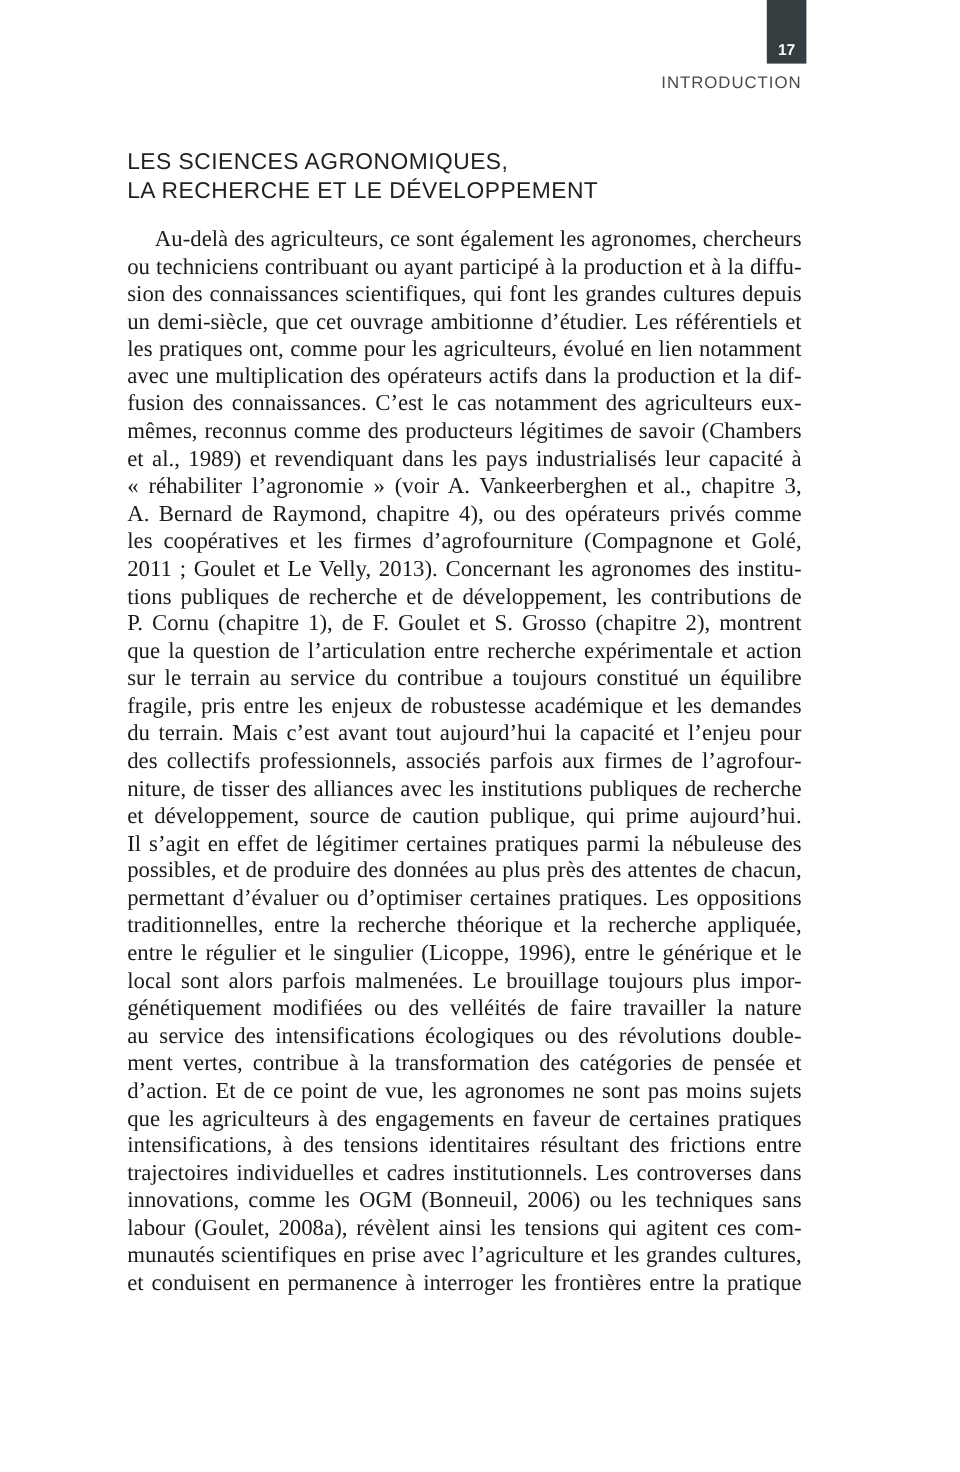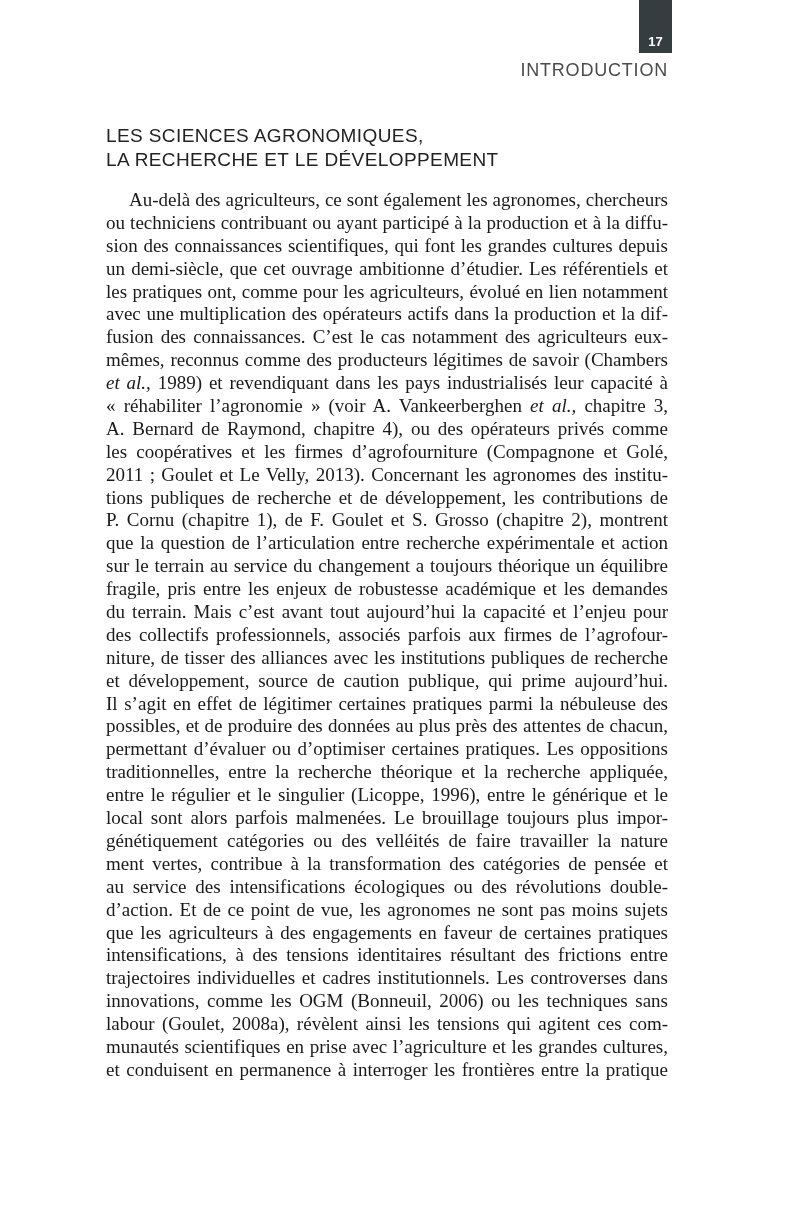--- a/index.html
+++ b/index.html
@@ -32,21 +32,21 @@
   .page-number {
     color: var(--tab-num);
     font-size: 13px;
     font-weight: bold;
     font-family: "Liberation Sans", sans-serif;
   }
   .running-head {
     position: absolute;
     top: 60px;
     right: 132px;
-    font-size: 18px;
+    font-size: 14px;
     letter-spacing: 0.8px;
     color: var(--running-head);
     font-family: "Liberation Sans", sans-serif;
     padding-left: 20px;
   }
   .section-heading {
     position: absolute;
     left: 106px; top: 124px;
     font-family: "Liberation Sans", sans-serif;
     font-weight: 400;
@@ -64,21 +64,21 @@
     color: var(--body);
   }
   .line {
     height: 22.9px;
     line-height: 22.9px;
     text-align: justify;
     text-align-last: justify;
     overflow: hidden;
   }
   .line.indent { text-indent: 23px; }
-  .it { font-style: italic; }
+  .it { }
 </style>
 </head>
 <body>
 
 <div class="page-tab">
   <span class="page-number">17</span>
 </div>
 
 <div class="running-head">INTRODUCTION</div>
 
@@ -97,35 +97,35 @@
     <div class="line"><span>fusion des connaissances. C’est le cas notamment des agriculteurs eux-</span></div>
     <div class="line"><span>mêmes, reconnus comme des producteurs légitimes de savoir (Chambers</span></div>
     <div class="line"><span class="it">et al.,</span><span> 1989) et revendiquant dans les pays industrialisés leur capacité à</span></div>
     <div class="line"><span>« réhabiliter l’agronomie » (voir A. Vankeerberghen </span><span class="it">et al.,</span><span> chapitre 3,</span></div>
     <div class="line"><span>A. Bernard de Raymond, chapitre 4), ou des opérateurs privés comme</span></div>
     <div class="line"><span>les coopératives et les firmes d’agrofourniture (Compagnone et Golé,</span></div>
     <div class="line"><span>2011 ; Goulet et Le Velly, 2013). Concernant les agronomes des institu-</span></div>
     <div class="line"><span>tions publiques de recherche et de développement, les contributions de</span></div>
     <div class="line"><span>P. Cornu (chapitre 1), de F. Goulet et S. Grosso (chapitre 2), montrent</span></div>
     <div class="line"><span>que la question de l’articulation entre recherche expérimentale et action</span></div>
-    <div class="line"><span>sur le terrain au service du changement a toujours théorique un équilibre</span></div>
+    <div class="line"><span>sur le terrain au service du contribue a toujours constitué un équilibre</span></div>
     <div class="line"><span>fragile, pris entre les enjeux de robustesse académique et les demandes</span></div>
     <div class="line"><span>du terrain. Mais c’est avant tout aujourd’hui la capacité et l’enjeu pour</span></div>
     <div class="line"><span>des collectifs professionnels, associés parfois aux firmes de l’agrofour-</span></div>
     <div class="line"><span>niture, de tisser des alliances avec les institutions publiques de recherche</span></div>
     <div class="line"><span>et développement, source de caution publique, qui prime aujourd’hui.</span></div>
     <div class="line"><span>Il s’agit en effet de légitimer certaines pratiques parmi la nébuleuse des</span></div>
     <div class="line"><span>possibles, et de produire des données au plus près des attentes de chacun,</span></div>
     <div class="line"><span>permettant d’évaluer ou d’optimiser certaines pratiques. Les oppositions</span></div>
     <div class="line"><span>traditionnelles, entre la recherche théorique et la recherche appliquée,</span></div>
     <div class="line"><span>entre le régulier et le singulier (Licoppe, 1996), entre le générique et le</span></div>
     <div class="line"><span>local sont alors parfois malmenées. Le brouillage toujours plus impor-</span></div>
-    <div class="line"><span>génétiquement catégories ou des velléités de faire travailler la nature</span></div>
+    <div class="line"><span>génétiquement modifiées ou des velléités de faire travailler la nature</span></div>
+    <div class="line"><span>au service des intensifications écologiques ou des révolutions double-</span></div>
     <div class="line"><span>ment vertes, contribue à la transformation des catégories de pensée et</span></div>
-    <div class="line"><span>au service des intensifications écologiques ou des révolutions double-</span></div>
     <div class="line"><span>d’action. Et de ce point de vue, les agronomes ne sont pas moins sujets</span></div>
     <div class="line"><span>que les agriculteurs à des engagements en faveur de certaines pratiques</span></div>
     <div class="line"><span>intensifications, à des tensions identitaires résultant des frictions entre</span></div>
     <div class="line"><span>trajectoires individuelles et cadres institutionnels. Les controverses dans</span></div>
     <div class="line"><span>innovations, comme les OGM (Bonneuil, 2006) ou les techniques sans</span></div>
     <div class="line"><span>labour (Goulet, 2008a), révèlent ainsi les tensions qui agitent ces com-</span></div>
     <div class="line"><span>munautés scientifiques en prise avec l’agriculture et les grandes cultures,</span></div>
     <div class="line"><span>et conduisent en permanence à interroger les frontières entre la pratique</span></div>
   </div>
 

